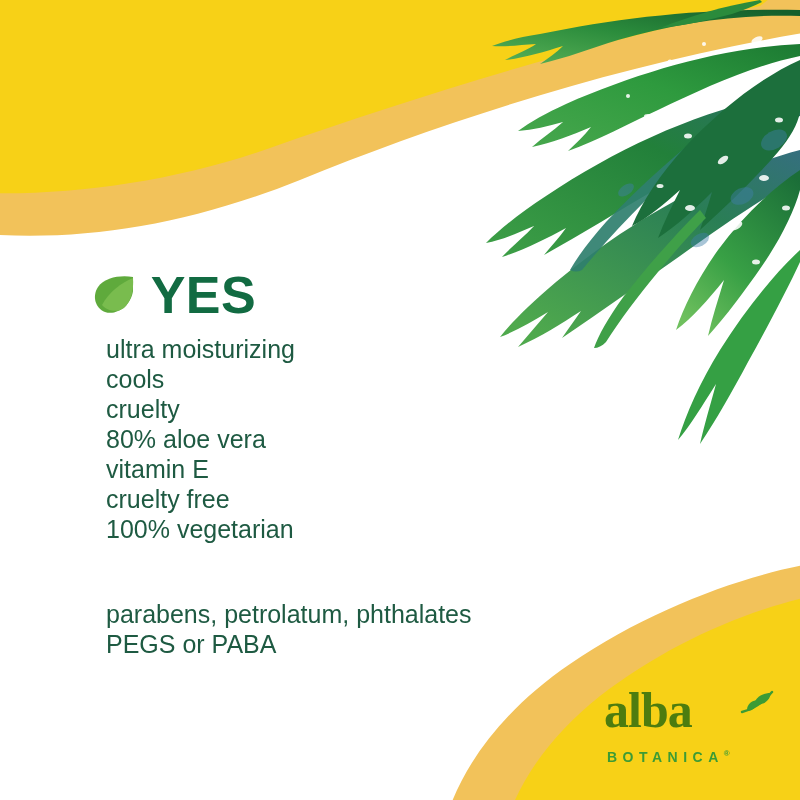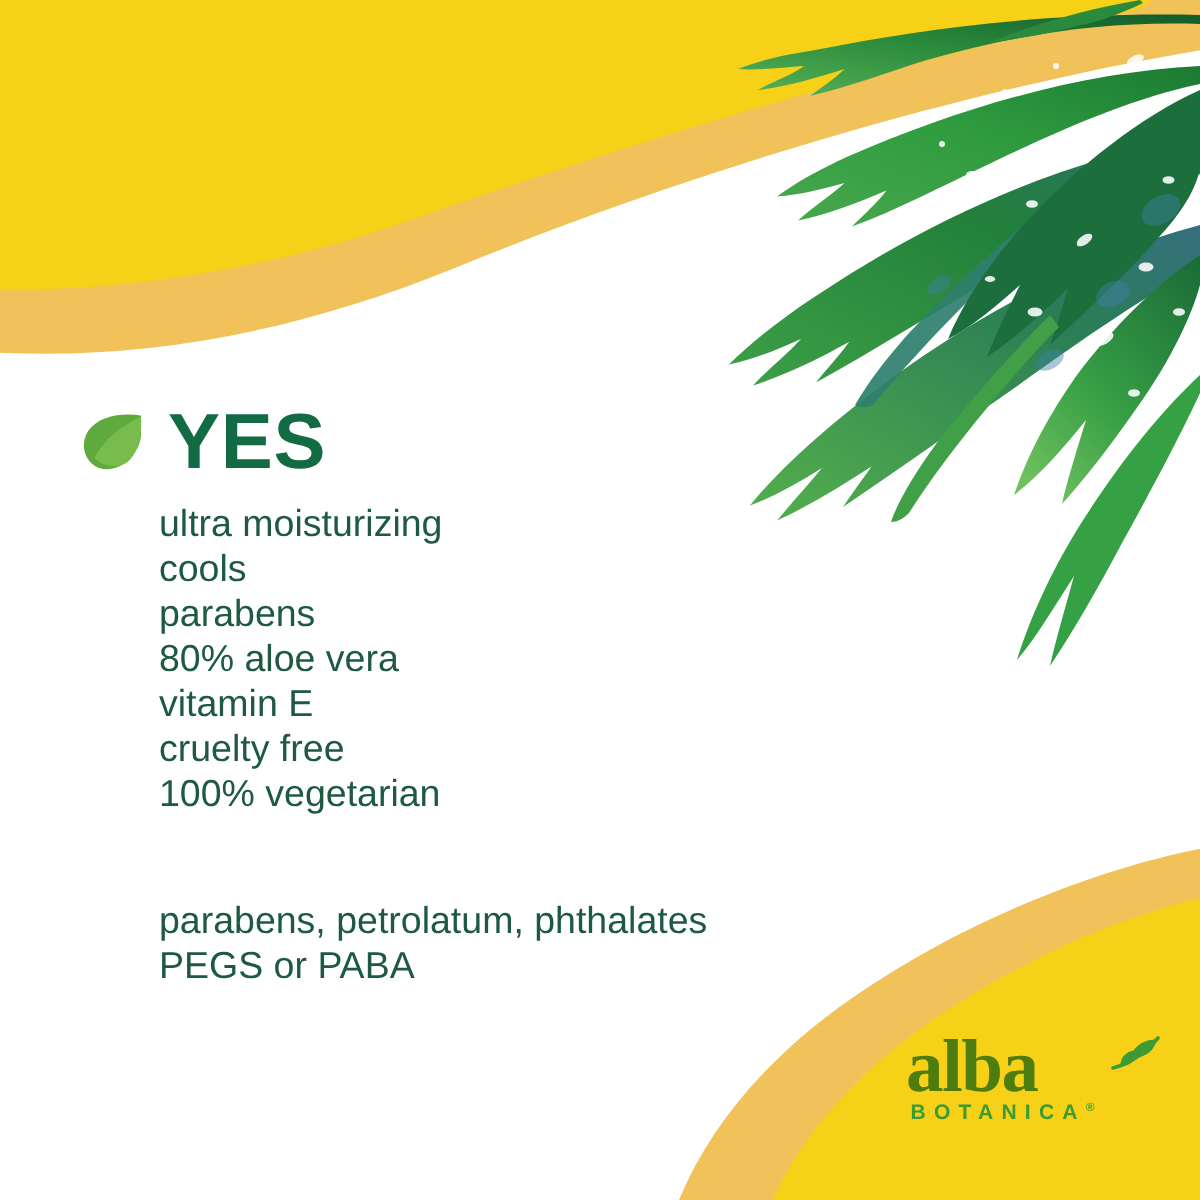--- a/index.html
+++ b/index.html
@@ -34,20 +34,21 @@
     left: 52px;
   }
   .block-yes { top: 268px; }
   .block-no  { top: 585px; }
 
   .heading-row {
     display: flex;
     align-items: center;
     gap: 14px;
     height: 52px;
+    justify-content: center;
   }
   .leaf-icon {
     width: 46px;
     height: 46px;
     display: block;
     flex: 0 0 auto;
   }
   .heading-text {
     font-family: "Liberation Sans", sans-serif;
     font-size: 52px;
@@ -91,21 +92,21 @@
     letter-spacing: -1px;
     display: block;
   }
   .logo-sub {
     font-family: "Liberation Sans", sans-serif;
     font-size: 14px;
     font-weight: bold;
     color: #3C9B35;
     letter-spacing: 5.5px;
     display: block;
-    margin-top: 0;
+    margin-top: 16px;
     margin-left: 3px;
     position: relative;
   }
   .logo-reg {
     font-size: 8px;
     vertical-align: super;
     letter-spacing: 0;
   }
   .logo-sprig {
     position: absolute;
@@ -219,21 +220,21 @@
     <div class="heading-row">
       <svg class="leaf-icon" viewBox="0 0 46 46">
         <path d="M42 6 C 30 4 14 6 7 16 C 1 25 4 37 14 41 C 26 45 40 34 42 20 Z" fill="#5FAA3C"></path>
         <path d="M42 7 C 30 12 18 21 11 34 C 16 40 26 42 33 37 C 40 31 43 18 42 7 Z" fill="#79BC4E"></path>
       </svg>
       <span class="heading-text">YES</span>
     </div>
     <ul class="item-list">
       <li>ultra moisturizing</li>
       <li>cools</li>
-      <li>parabens</li>
+      <li>cruelty</li>
       <li>80% aloe vera</li>
       <li>vitamin E</li>
       <li>cruelty free</li>
       <li>100% vegetarian</li>
     </ul>
   </div>
 
   <div class="block block-no">
     <ul class="item-list">
       <li>parabens, petrolatum, phthalates</li>

